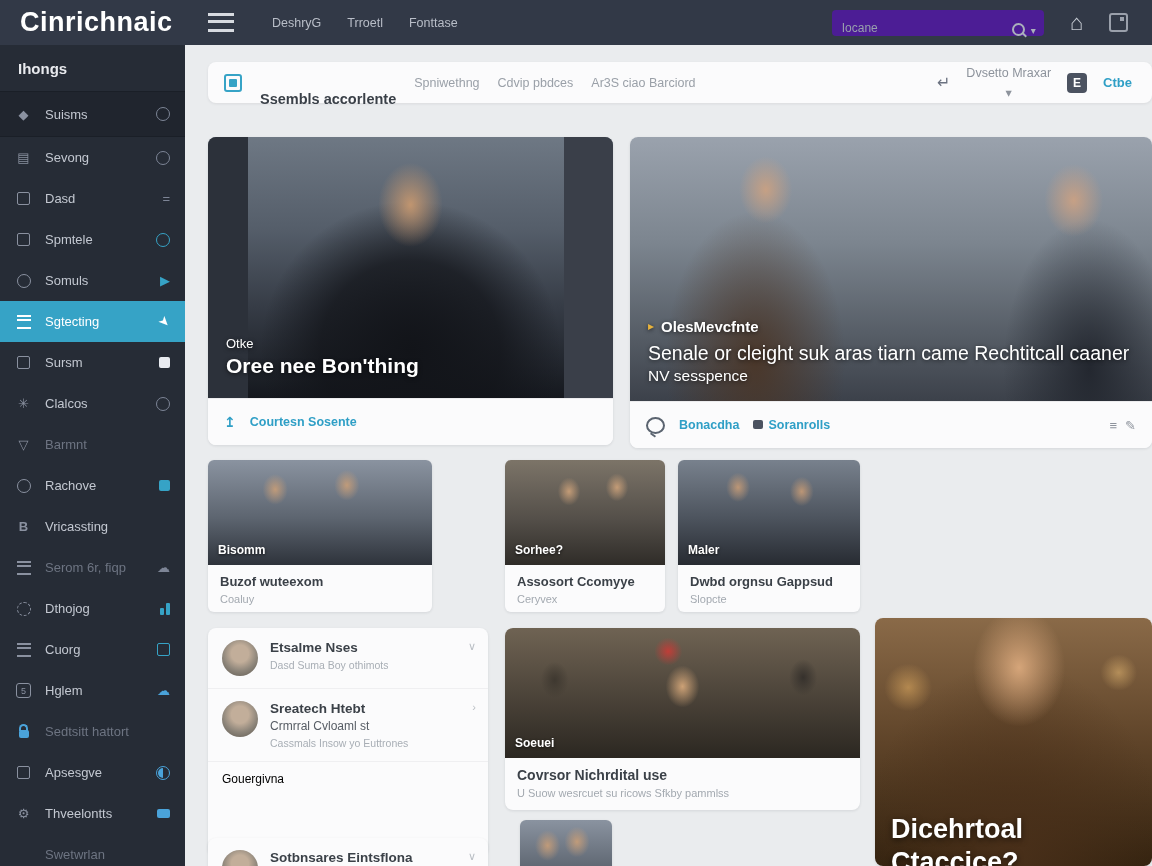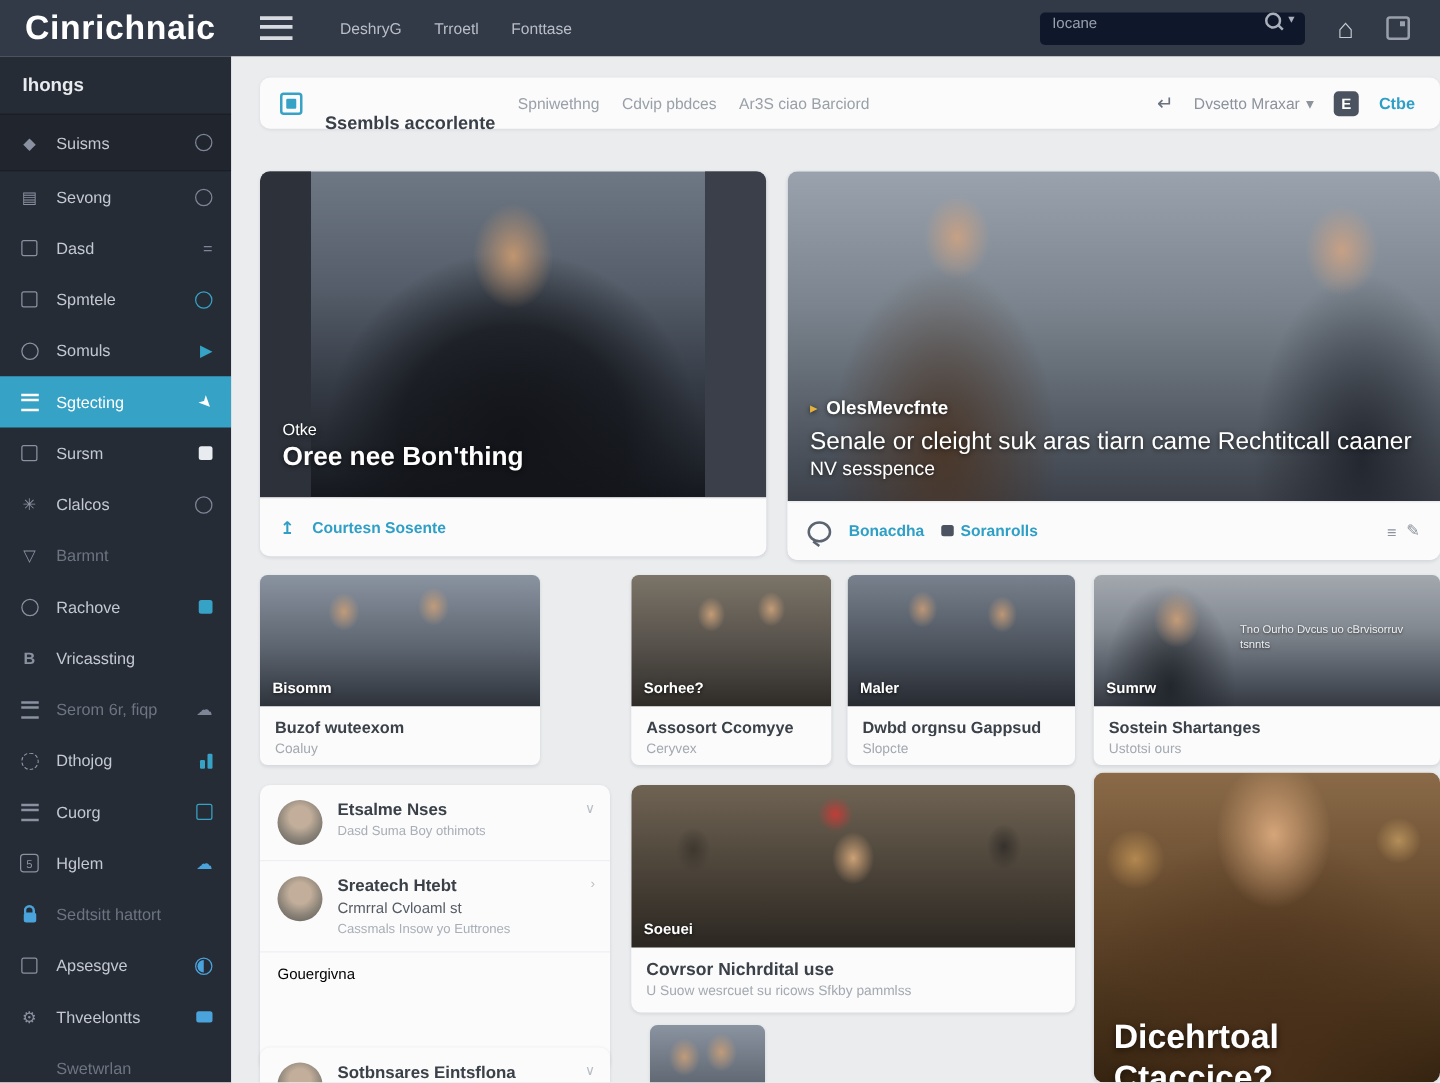--- a/index.html
+++ b/index.html
@@ -6,22 +6,22 @@
   body{width:1152px;height:866px;overflow:hidden;position:relative;background:#eaecee;
        font-family:"Liberation Sans","DejaVu Sans",sans-serif;-webkit-font-smoothing:antialiased;}
   
   .topbar{position:absolute;left:0;top:0;width:1152px;height:45px;background:#323947;
           display:flex;align-items:center;color:#cfd3da;z-index:5;}
   .logo{font-size:27px;font-weight:bold;color:#fff;letter-spacing:.5px;margin-left:20px;width:170px;}
   .hamb{width:26px;height:13px;border-top:3px solid #d7dae0;border-bottom:3px solid #d7dae0;position:relative;margin-left:18px;}
   .hamb::after{content:"";position:absolute;left:0;right:0;top:4px;height:3px;background:#d7dae0;}
   .topnav{display:flex;gap:26px;margin-left:38px;font-size:12.5px;color:#b9bec8;}
   .topnav span{cursor:default;}
-  .searchbox{margin-left:auto;width:196px;height:26px;background:#0f172a;border-radius:4px;
-             display:flex;align-items:flex-start;padding:0 8px;gap:6px;}
+  .searchbox{margin-left:auto;width:196px;height:26px;background:#4c1d95;border-radius:4px;
+             display:flex;align-items:flex-end;padding:0 8px;gap:6px;}
   .searchbox input{flex:1;background:transparent;border:none;outline:none;color:#cfd3da;font-size:12px;min-width:0;}
   .searchbox input::placeholder{color:#99a0ad;}
   .mag{width:9px;height:9px;border:2px solid #aab0bb;border-radius:50%;position:relative;display:inline-block;flex:none;}
   .mag::after{content:"";position:absolute;width:5px;height:2px;background:#aab0bb;transform:rotate(45deg);right:-4px;bottom:-2px;}
   .tb-caret{color:#aab0bb;font-size:10px;}
   .house{font-size:22px;color:#c6cbd3;margin-left:26px;line-height:1;}
   .appsq{width:15px;height:15px;border:2px solid #9aa0ab;border-radius:3px;margin:0 24px 0 26px;position:relative;}
   .appsq::after{content:"";position:absolute;right:2px;top:2px;width:4px;height:4px;background:#9aa0ab;}
   
   .sidebar{position:absolute;left:0;top:45px;width:185px;height:821px;background:#262c36;overflow:hidden;}
@@ -54,21 +54,21 @@
   .card{position:absolute;background:#fbfbfc;border-radius:8px;box-shadow:0 1px 3px rgba(20,25,35,.10);overflow:hidden;}
   
   .toolbar{position:absolute;left:23px;top:17px;right:0;height:41px;background:#fbfbfc;border-radius:8px;
            box-shadow:0 1px 3px rgba(20,25,35,.08);display:flex;align-items:center;padding:0 16px;gap:18px;box-sizing:border-box;}
   .tbchk{width:14px;height:14px;border:2px solid #36a3c6;border-radius:3px;position:relative;flex:none;}
   .tbchk::after{content:"";position:absolute;inset:3px;background:#36a3c6;border-radius:1px;}
   .tb-title{font-size:14.5px;font-weight:bold;color:#3a4048;margin-top:33px;}
   .tb-link{font-size:12.5px;color:#9aa0a8;}
   .tb-right{margin-left:auto;display:flex;align-items:center;gap:16px;}
   .ret{font-size:16px;color:#6b7280;}
-  .tb-drop{font-size:12.5px;color:#8d939c;display:flex;align-items:center;gap:5px;}
+  .tb-drop{font-size:12.5px;color:#8d939c;display:flex;align-items:center;gap:5px;flex-direction:column;}
   .tb-badge{width:20px;height:20px;border-radius:4px;background:#4b5260;color:#fff;font-size:12px;font-weight:bold;
             display:flex;align-items:center;justify-content:center;}
   .tb-action{font-size:13px;font-weight:bold;color:#2f9fc6;margin-right:4px;}
   
   .photo{position:relative;width:100%;}
   .ph-hero1{background:
       radial-gradient(ellipse 46px 60px at 50% 26%, rgba(198,152,112,.95), rgba(198,152,112,0) 70%),
       radial-gradient(ellipse 150px 150px at 50% 82%, #121419, rgba(18,20,25,.75) 60%, rgba(18,20,25,0)),
       linear-gradient(90deg,#2c313a 0 10%, rgba(0,0,0,0) 10% 88%, #3a3f49 88%),
       linear-gradient(180deg,#6e7884 0%,#555e6a 35%,#363c46 65%,#15181e 100%);}
@@ -403,30 +403,20 @@
   <div class="card" style="left:493px;top:415px;width:182px;height:152px;border-radius:6px">
     <div class="photo ph-group3" style="height:105px">
       <span class="ov-label">Maler</span>
     </div>
     <div class="cap">
       <div class="cap-title">Dwbd orgnsu Gappsud</div>
       <div class="cap-sub">Slopcte</div>
     </div>
   </div>
 
-  <div class="card" style="left:690px;top:415px;right:0;height:152px;border-radius:6px">
-    <div class="photo ph-street" style="height:105px">
-      <span class="ov-note">Tno Ourho Dvcus uo cBrvisorruv tsnnts</span>
-      <span class="ov-label">Sumrw</span>
-    </div>
-    <div class="cap">
-      <div class="cap-title">Sostein Shartanges</div>
-      <div class="cap-sub">Ustotsi ours</div>
-    </div>
-  </div>
 
   <div class="card" style="left:23px;top:583px;width:280px;height:228px">
     <div class="prow">
       <div class="avatar"></div>
       <div style="min-width:0">
         <div class="pname">Etsalme Nses</div>
         <div class="pmeta">Dasd Suma Boy othimots</div>
       </div>
       <span class="pchev">∨</span>
     </div>

